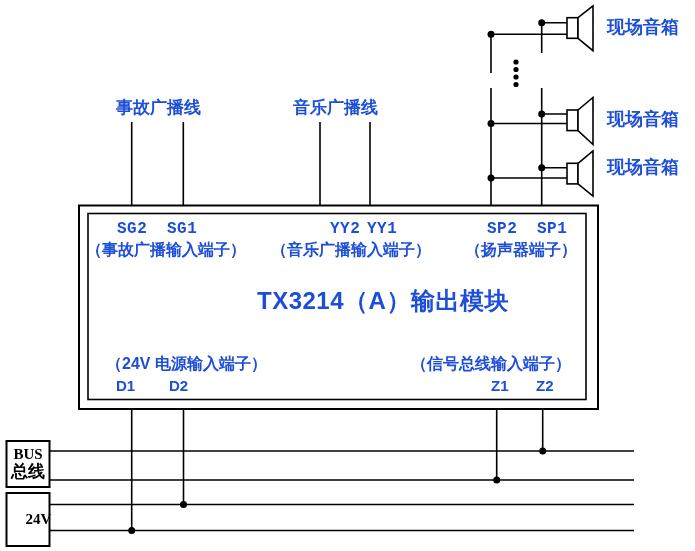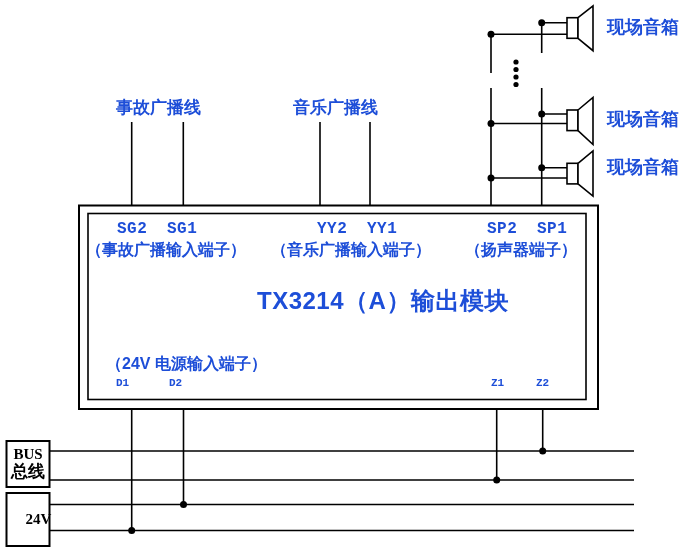--- a/index.html
+++ b/index.html
@@ -30,22 +30,22 @@
   }
   .cjk {
     font-family: "Liberation Sans", "DejaVu Sans", sans-serif;
   }
   .term-top {
     font-family: "Liberation Mono", "DejaVu Sans Mono", monospace;
     font-size: 16px;
     letter-spacing: 0.5px;
   }
   .term-bottom {
-    font-family: Liberation Mono, monospace;
-    font-size: 11px;
+    font-family: Liberation Sans, sans-serif;
+    font-size: 15px;
   }
   .desc {
     font-size: 16px;
   }
   .extline {
     font-size: 17px;
   }
   .spk-label {
     font-size: 18px;
   }
@@ -137,32 +137,33 @@
 
   <div class="lbl cjk extline" style="left:116px; top:99px;">事故广播线</div>
   <div class="lbl cjk extline" style="left:293px; top:99px;">音乐广播线</div>
 
   <div class="lbl cjk spk-label" style="left:607px; top:18px;">现场音箱</div>
   <div class="lbl cjk spk-label" style="left:607px; top:110px;">现场音箱</div>
   <div class="lbl cjk spk-label" style="left:607px; top:158px;">现场音箱</div>
 
   <div class="lbl term-top" style="left:117px; top:221px;">SG2</div>
   <div class="lbl term-top" style="left:167px; top:221px;">SG1</div>
-  <div class="lbl term-top" style="left:317px; top:221px;">YY2</div>
+  <div class="lbl term-top" style="left:330px; top:221px;">YY2</div>
   <div class="lbl term-top" style="left:367px; top:221px;">YY1</div>
   <div class="lbl term-top" style="left:487px; top:221px;">SP2</div>
   <div class="lbl term-top" style="left:537px; top:221px;">SP1</div>
 
   <div class="lbl cjk desc" style="left:86px; top:242px;">（事故广播输入端子）</div>
   <div class="lbl cjk desc" style="left:465px; top:242px;">（扬声器端子）</div>
   <div class="lbl cjk desc" style="left:271px; top:242px;">（音乐广播输入端子）</div>
 
   <div class="lbl cjk title" style="left:257px; top:289px;">TX3214（A）输出模块</div>
 
   <div class="lbl cjk desc" style="left:106px; top:356px;">（24V 电源输入端子）</div>
+  <div class="lbl cjk desc" style="left:411px; top:356px;">（信号总线输入端子）</div>
 
   <div class="lbl term-bottom" style="left:116px; top:378px;">D1</div>
   <div class="lbl term-bottom" style="left:169px; top:378px;">D2</div>
   <div class="lbl term-bottom" style="left:491px; top:378px;">Z1</div>
   <div class="lbl term-bottom" style="left:536px; top:378px;">Z2</div>
 
   <div class="src-box" style="left:6.5px; top:441px; width:43px; height:46px;">
     <span class="l1">BUS</span>
     <span class="l2">总线</span>
   </div>

